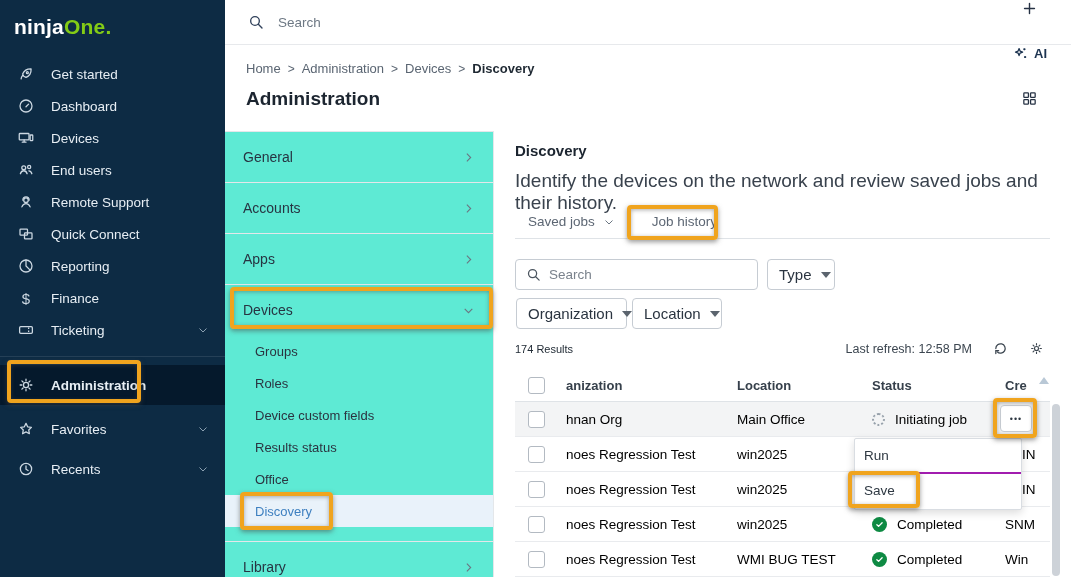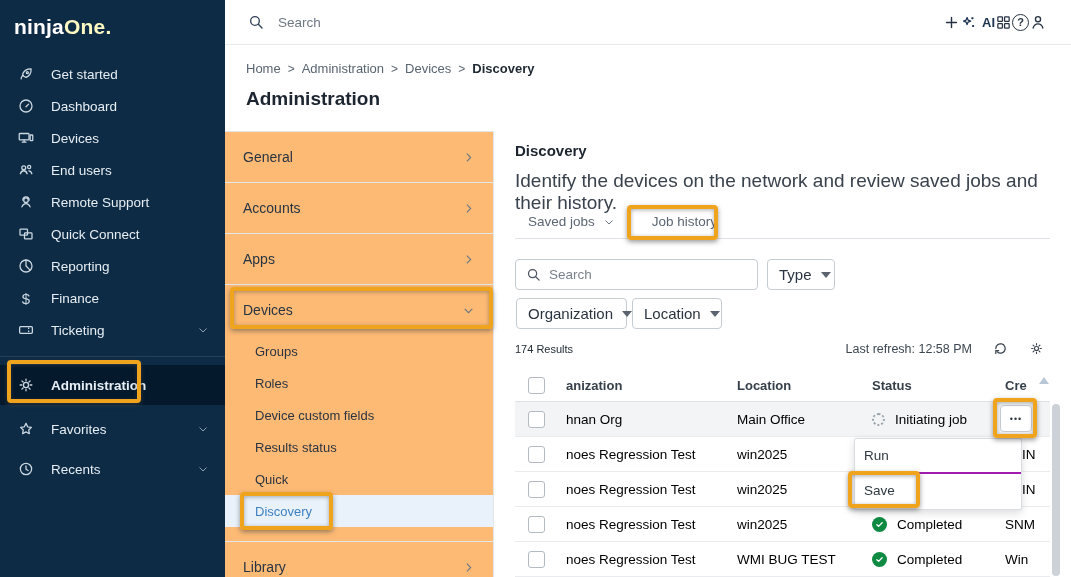--- a/index.html
+++ b/index.html
@@ -2,48 +2,48 @@
 <html><head>
 <meta charset="utf-8">
 <style>
   * { box-sizing: border-box; margin: 0; padding: 0; }
   body { font-family: "Liberation Sans", sans-serif; background:#fff; }
   .app { position:relative; width:1071px; height:577px; overflow:hidden; background:#fff; }
 
   
   .sidebar { position:absolute; left:0; top:0; width:225px; height:577px; background:#0d2b44; color:#e7eef4; }
   .logo { position:absolute; left:14px; top:15px; font-size:21px; font-weight:bold; letter-spacing:.2px; color:#fff; }
-  .logo .one { color:#fef9c3; }
+  .logo .one { color:#84cc16; }
   .nav { position:absolute; top:58px; left:0; right:0; }
   .nav-item { display:flex; align-items:center; height:32px; padding:0 16px; font-size:13.5px; cursor:pointer; }
   .nav-item .nicon { width:20px; height:18px; display:flex; align-items:center; justify-content:center; color:#ccd8e2; flex:0 0 20px; }
   .nav-item .nlabel { margin-left:15px; white-space:nowrap; }
   .nav-item .nchev { margin-left:auto; color:#8ba0b1; display:flex; }
   .nav-divider { height:1px; background:rgba(255,255,255,.10); margin:10px 0 8px 0; }
   .nav-item.selected { background:#05192c; height:40px; font-weight:bold; }
   .nav-item.spaced { margin-top:8px; }
   svg.ic { display:block; }
 
   
   .topbar { position:absolute; left:225px; top:0; right:0; height:45px; background:#fff; border-bottom:1px solid #e7e9ec; }
   .topbar-search { position:absolute; left:23px; top:0; height:44px; display:flex; align-items:center; gap:14px; color:#30405a; }
   .topbar-search input { border:none; outline:none; font-size:13.5px; width:220px; color:#333; font-family:"Liberation Sans",sans-serif; }
   .topbar-search input::placeholder { color:#6d7884; }
-  .topbar-icons { position:absolute; right:24px; top:0; height:44px; display:flex; align-items:center; color:#263244; }
+  .topbar-icons { position:absolute; right:24px; top:0; height:44px; display:flex; align-items:center; gap:28px; color:#263244;flex-direction:column; }
   .ai-group { display:flex; align-items:center; gap:5px; font-size:13px; font-weight:bold; color:#1c3350; }
   .help-circle { width:17px; height:17px; border:1.6px solid #263244; border-radius:50%; font-size:11px; font-weight:bold; display:flex; align-items:center; justify-content:center; color:#263244; }
 
   
   .breadcrumb { position:absolute; left:246px; top:61px; font-size:13px; color:#5a6572; display:flex; gap:7px; align-items:center; }
   .breadcrumb .sep { color:#5a6572; font-size:12px; }
   .breadcrumb .current { color:#1f2933; font-weight:bold; }
   .page-title { position:absolute; left:246px; top:88px; font-size:19px; font-weight:bold; color:#1c2530; }
 
   
-  .admin-nav { position:absolute; left:225px; top:131px; width:269px; bottom:0; background:#fdba74; border-right:1px solid #e4e7ea; }
+  .admin-nav { position:absolute; left:225px; top:131px; width:269px; bottom:0; background:#5eead4; border-right:1px solid #e4e7ea; }
   .anav-top { height:51px; display:flex; align-items:center; padding:0 18px; font-size:14px; font-weight:500; color:#273442; border-top:1px solid #e4e7ea; cursor:pointer; }
   .anav-top .achev { margin-left:auto; color:#6b7682; display:flex; }
   .anav-sub { height:32px; display:flex; align-items:center; padding:0 18px 0 30px; font-size:13px; color:#2b3440; cursor:pointer; }
   .anav-sub.active { background:#e9f2fa; color:#3f80c0; }
   .anav-top.library { margin-top:14px; }
 
   
   .content { position:absolute; left:494px; top:131px; right:0; bottom:0; background:#fff; }
   .d-title { position:absolute; left:21px; top:11px; font-size:15px; font-weight:bold; color:#1c2530; }
   .d-desc { position:absolute; left:21px; top:39px; font-size:19px; color:#39424d; }
@@ -332,21 +332,21 @@
     <div class="anav-sub">
         <span>Roles</span>
       </div>
     <div class="anav-sub">
         <span>Device custom fields</span>
       </div>
     <div class="anav-sub">
         <span>Results status</span>
       </div>
     <div class="anav-sub">
-        <span>Quick</span>
+        <span>Office</span>
       </div>
     <div class="anav-sub active">
         <span>Discovery</span>
       </div>
     <div class="anav-top library">
       <span>Library</span>
       <span class="achev">
           <svg class="ic" width="13" height="13" viewBox="0 0 24 24" fill="none" stroke="currentColor" stroke-width="2">
             <path d="M9 5l7 7-7 7"></path>
           </svg>

